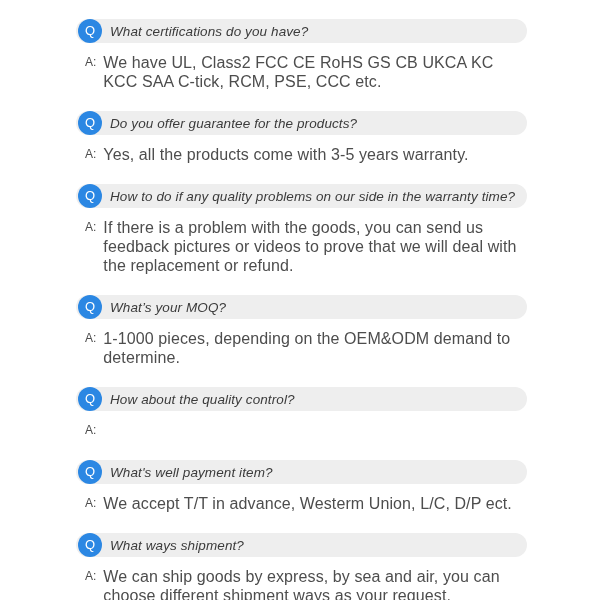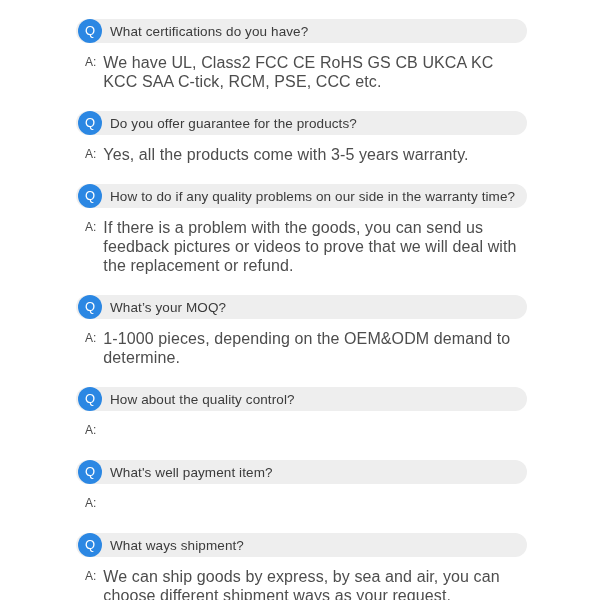--- a/index.html
+++ b/index.html
@@ -30,20 +30,21 @@
     border-radius: 12px;
     line-height: 24px;
     padding-left: 34px;
     white-space: nowrap;
     overflow: hidden;
   }
   .q-text {
     font-size: 13.5px;
     color: #3b3b3b;
     letter-spacing: 0.1px;
+    font-style: italic;
   }
   .q-badge {
     position: absolute;
     left: 2px; top: 0;
     width: 24px; height: 24px;
     border-radius: 50%;
     background: #2b87e3;
     color: #ffffff;
     font-size: 13px;
     line-height: 24px;
@@ -142,20 +143,21 @@
 
   <section class="qa-block">
     <div class="q-row">
       <div class="q-pill">
         <span class="q-text">What's well payment item?</span>
       </div>
       <span class="q-badge">Q</span>
     </div>
     <div class="a-row">
       <span class="a-label">A:</span>
+      <p class="a-text">We accept T/T in advance, Westerm Union, L/C, D/P ect.</p>
     </div>
   </section>
 
   <section class="qa-block">
     <div class="q-row">
       <div class="q-pill">
         <span class="q-text">What ways shipment?</span>
       </div>
       <span class="q-badge">Q</span>
     </div>

